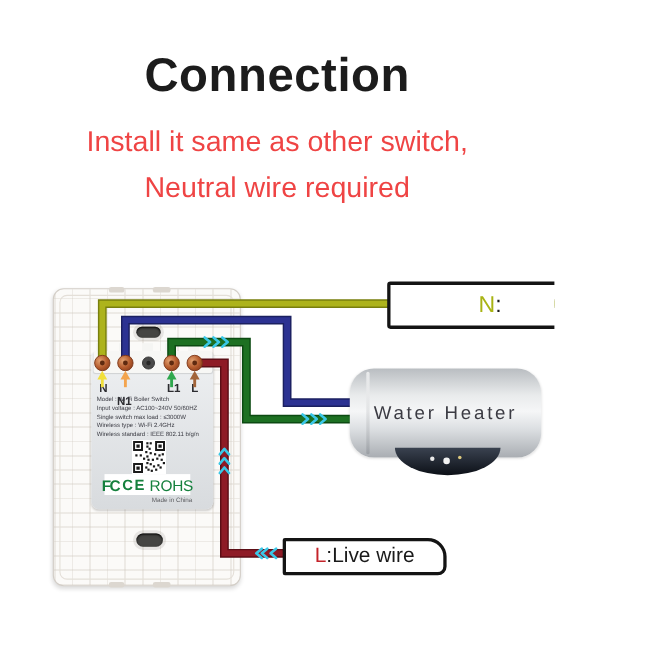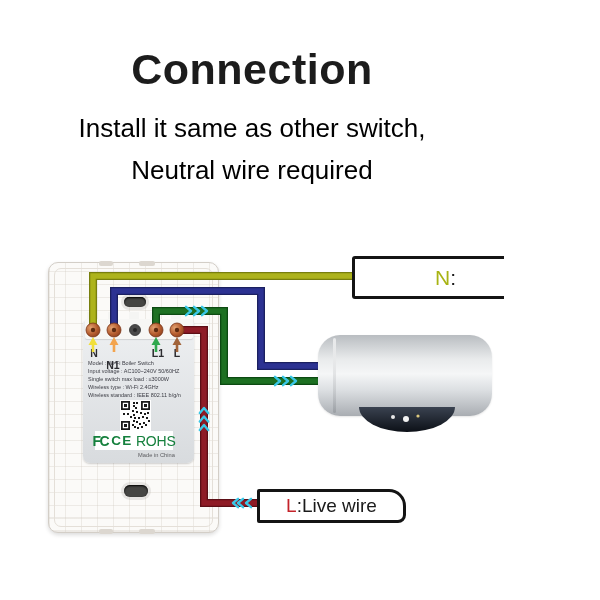--- a/index.html
+++ b/index.html
@@ -3,21 +3,21 @@
 <meta charset="utf-8">
 <style>
   html,body{margin:0;padding:0;background:#fff;}
   #stage{position:relative;width:504px;height:600px;background:#ffffff;overflow:hidden;
          font-family:"Liberation Sans",sans-serif;}
 
   
   .title{position:absolute;left:0;right:0;top:45px;text-align:center;
          font-size:43px;font-weight:700;color:#1c1c1c;letter-spacing:.5px;}
   .subtitle{position:absolute;left:0;right:0;text-align:center;
-            font-size:26px;font-weight:400;color:#000000;}
+            font-size:26px;font-weight:400;color:#ef4444;}
   .sub1{top:113px;} .sub2{top:155px;}
 
   
   .plate{position:absolute;left:48px;top:262px;width:169px;height:269px;z-index:1;
          background-color:#fbfaf8;
          background-image:
            repeating-linear-gradient(0deg, rgba(205,198,188,.30) 0 1.5px, transparent 1.5px 13px),
            repeating-linear-gradient(90deg, rgba(205,198,188,.30) 0 1.5px, transparent 1.5px 16px);
          border:1px solid #d3cec7;border-radius:10px;
          box-shadow:0 2px 4px rgba(0,0,0,.14);}
@@ -225,20 +225,21 @@
       </g>
       <g fill="#a2643a">
         <rect x="175.7" y="344" width="2.6" height="8"></rect>
           <polygon points="172.5,345 181.5,345 177,337"></polygon>
       </g>
     </g>
   </svg>
 
   <div class="heater">
     <div class="heater-seam"></div>
+    <span class="heater-label">Water Heater</span>
     <svg class="dome" width="104" height="32" viewBox="0 0 104 32">
       <path d="M6 2 A48 25 0 0 0 102 2 Z" fill="url(#domeg2)"></path>
       <defs>
         <linearGradient id="domeg2" x1="0" y1="0" x2="0" y2="1">
           <stop offset="0%" stop-color="#3a4250"></stop>
             <stop offset="100%" stop-color="#0c1017"></stop>
         </linearGradient>
       </defs>
       <circle cx="40" cy="12" r="2" fill="#e8e8e8"></circle>
       <circle cx="53" cy="14" r="3" fill="#f2f2f2"></circle>

